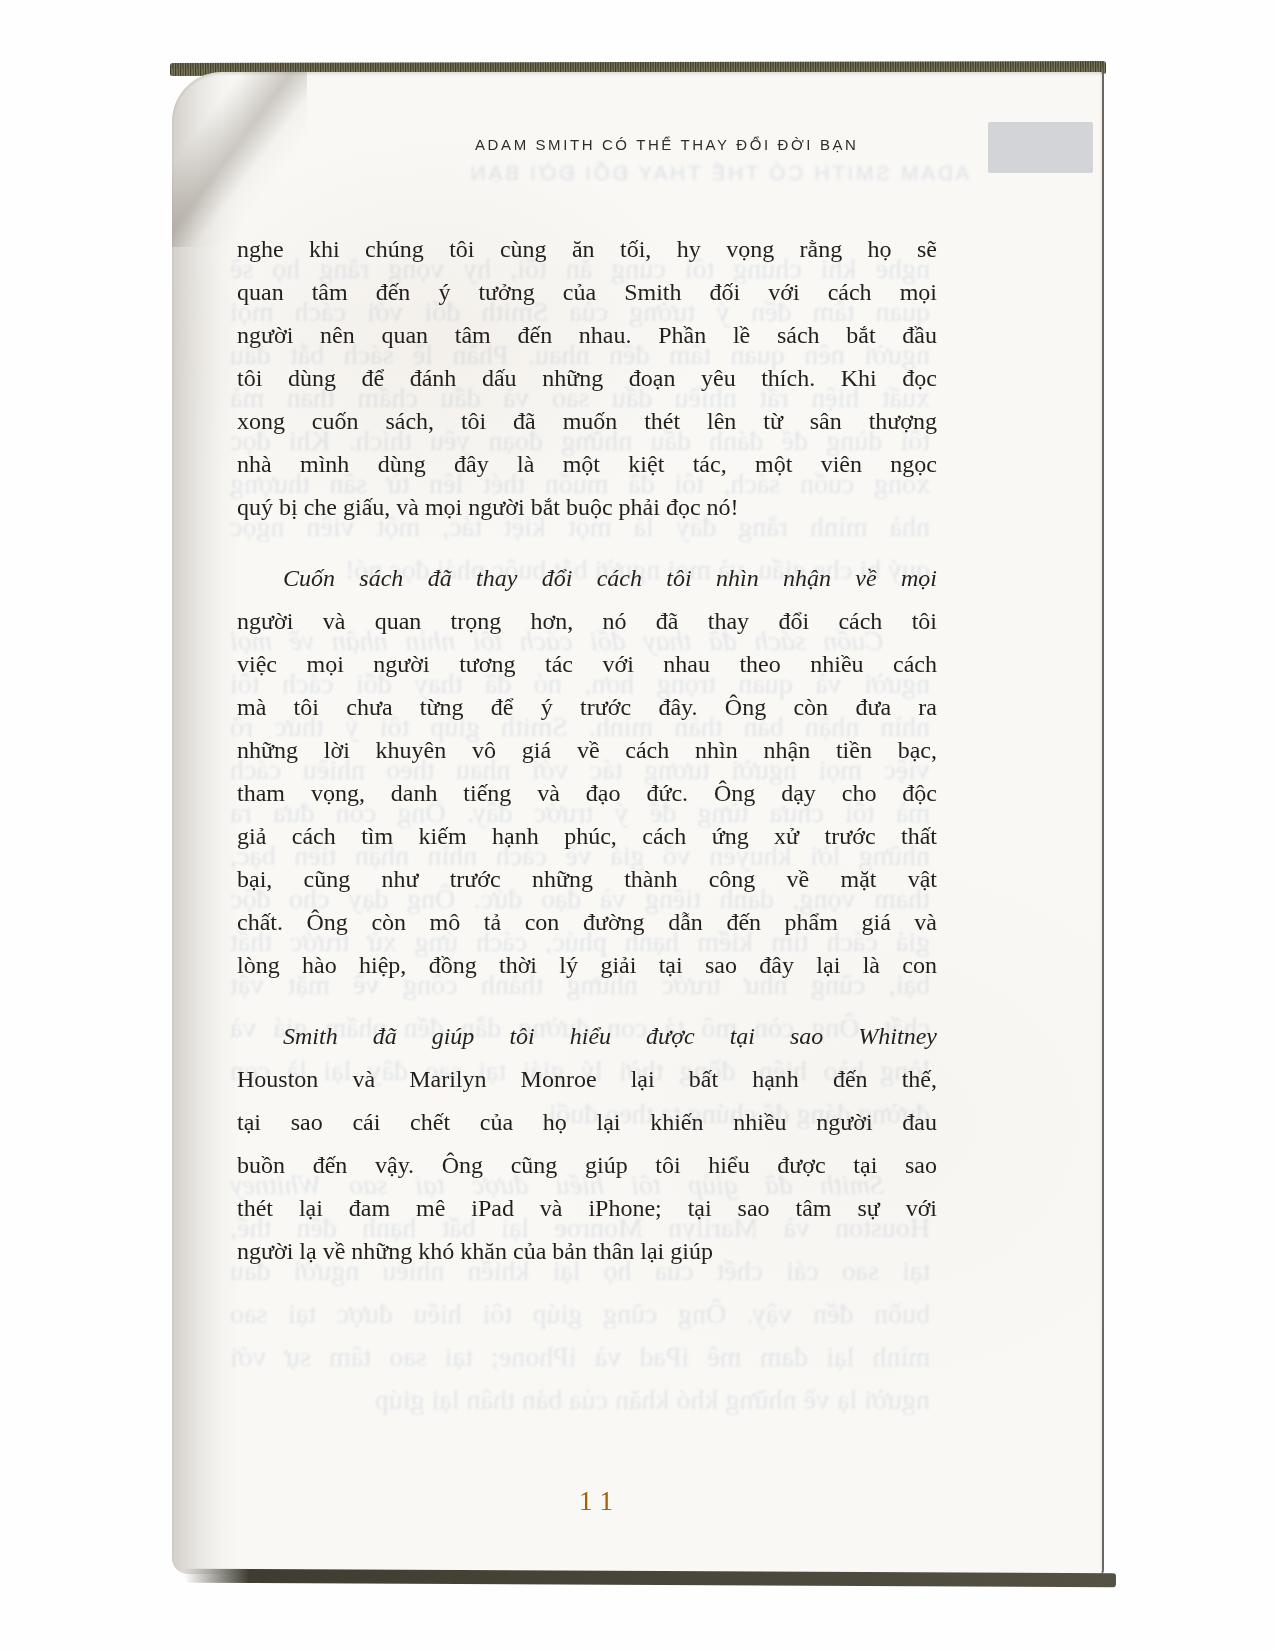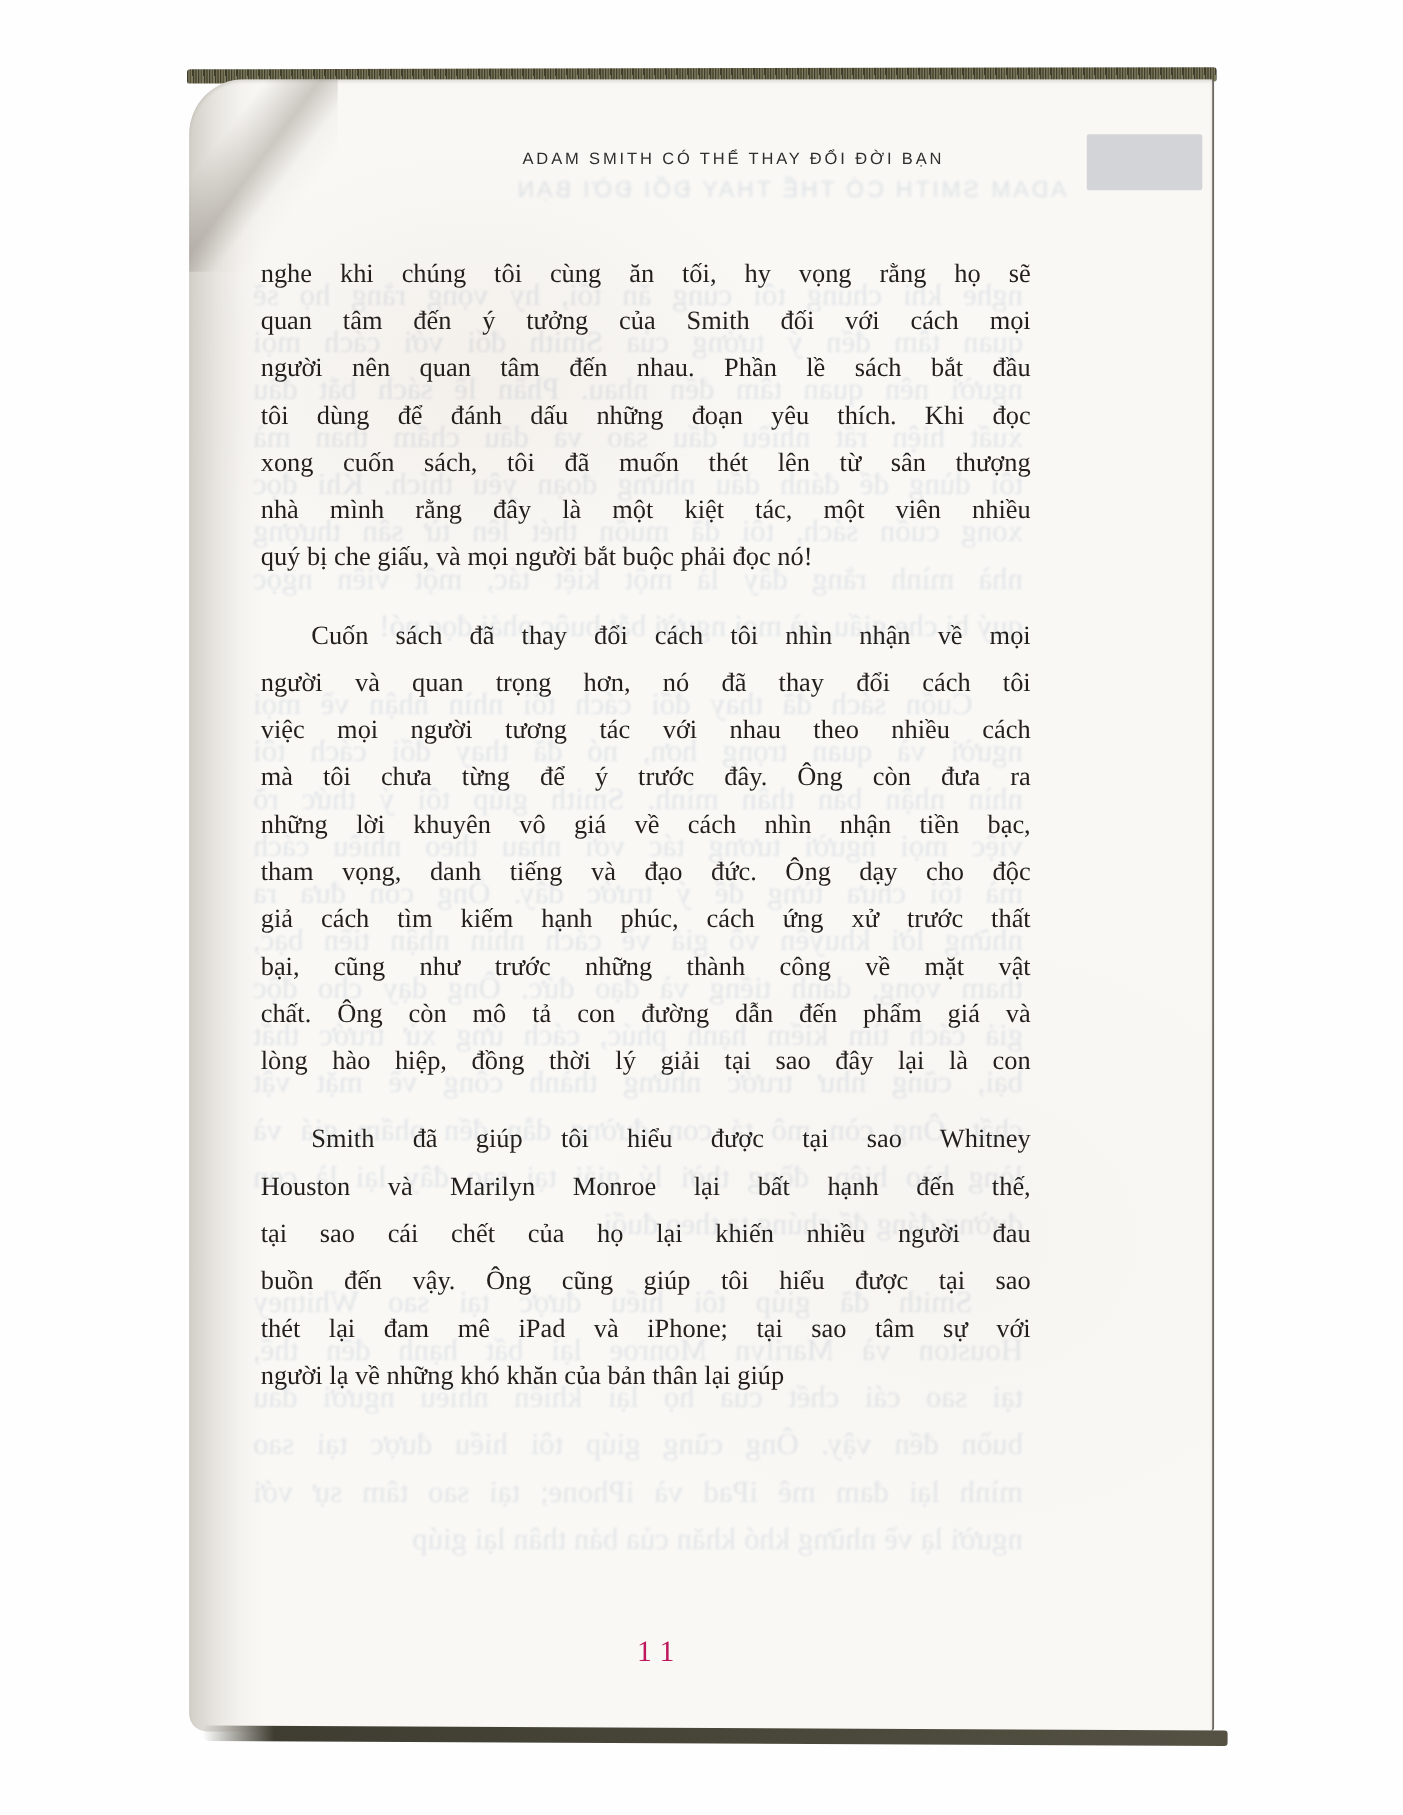--- a/index.html
+++ b/index.html
@@ -55,25 +55,25 @@
     font-family:"Liberation Sans","DejaVu Sans",sans-serif;
     font-size:15px;letter-spacing:2.6px;color:#2f2e2c;white-space:nowrap;
   }
   .body-text{
     position:absolute;left:237px;top:228px;width:700px;z-index:3;
     font-size:24px;line-height:43px;color:#221f1c;
   }
   .para + .para{margin-top:28px;}
   .line{text-align:justify;text-align-last:justify;}
   .line.last{text-align-last:left;}
-  .para.indent .line:first-child{text-indent:46px;}
+  .para.indent .line:first-child{text-indent:46px;font-style:italic;}
   .pagenum{
     position:absolute;left:237px;top:1486px;width:700px;z-index:3;
     box-sizing:border-box;padding-left:26px;
-    text-align:center;font-size:27px;letter-spacing:8px;color:#be185d;
+    text-align:center;font-size:27px;letter-spacing:8px;color:#a16207;
   }
   
   .ghost{
     position:absolute;left:230px;top:247px;width:700px;z-index:2;
     font-size:28px;line-height:43px;color:#44608c;
     opacity:.12;filter:blur(1.1px);transform:scaleX(-1);
     pointer-events:none;
   }
   .ghost .line{text-align:justify;text-align-last:justify;}
   .ghost .line.last{text-align-last:left;}
@@ -136,21 +136,21 @@
 
   <div class="sticker"></div>
 
   <div class="body-text">
       <div class="para">
         <div class="line">nghe khi chúng tôi cùng ăn tối, hy vọng rằng họ sẽ</div>
         <div class="line">quan tâm đến ý tưởng của Smith đối với cách mọi</div>
         <div class="line">người nên quan tâm đến nhau. Phần lề sách bắt đầu</div>
         <div class="line">tôi dùng để đánh dấu những đoạn yêu thích. Khi đọc</div>
         <div class="line">xong cuốn sách, tôi đã muốn thét lên từ sân thượng</div>
-        <div class="line">nhà mình rằng đây là một kiệt tác, một viên nhiều</div>
+        <div class="line">nhà mình dùng đây là một kiệt tác, một viên ngọc</div>
         <div class="line last">quý bị che giấu, và mọi người bắt buộc phải đọc nó!</div>
       </div>
       <div class="para indent">
         <div class="line">Cuốn sách đã thay đổi cách tôi nhìn nhận về mọi</div>
         <div class="line">người và quan trọng hơn, nó đã thay đổi cách tôi</div>
         <div class="line">việc mọi người tương tác với nhau theo nhiều cách</div>
         <div class="line">mà tôi chưa từng để ý trước đây. Ông còn đưa ra</div>
         <div class="line">những lời khuyên vô giá về cách nhìn nhận tiền bạc,</div>
         <div class="line">tham vọng, danh tiếng và đạo đức. Ông dạy cho độc</div>
         <div class="line">giả cách tìm kiếm hạnh phúc, cách ứng xử trước thất</div>

